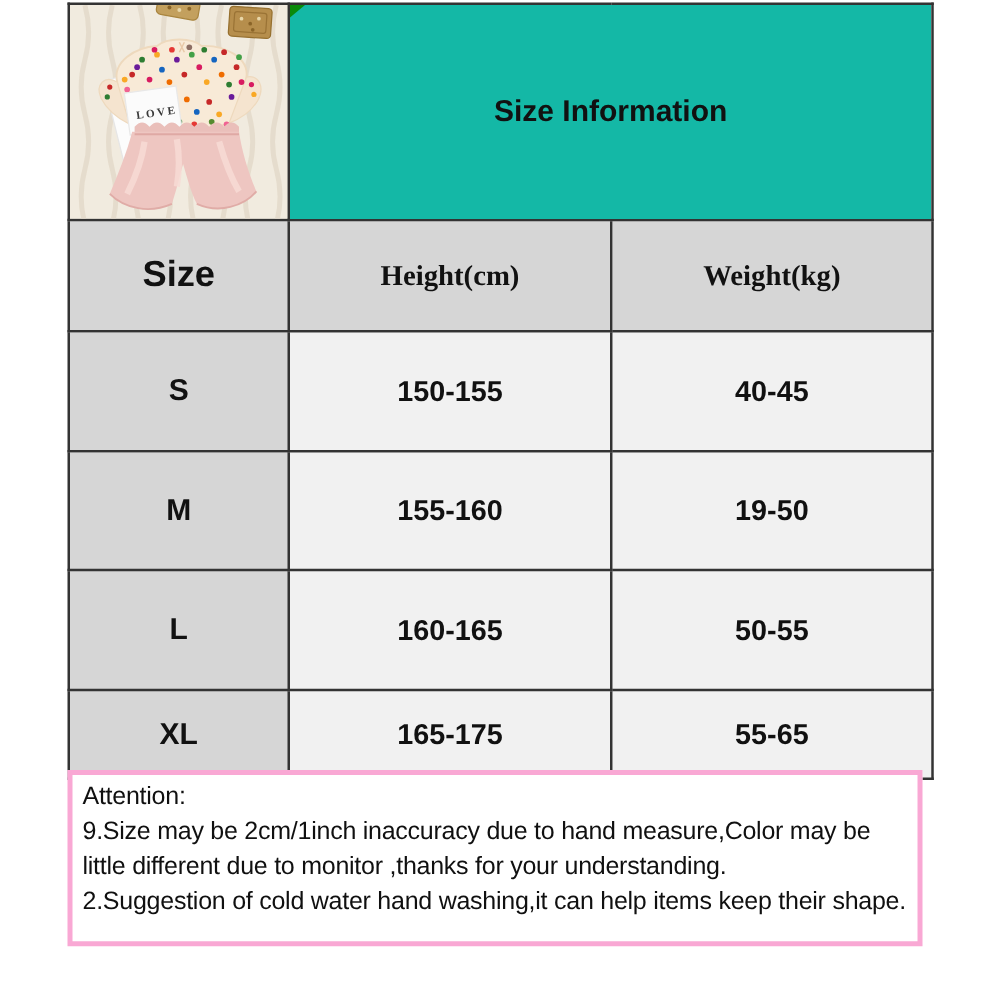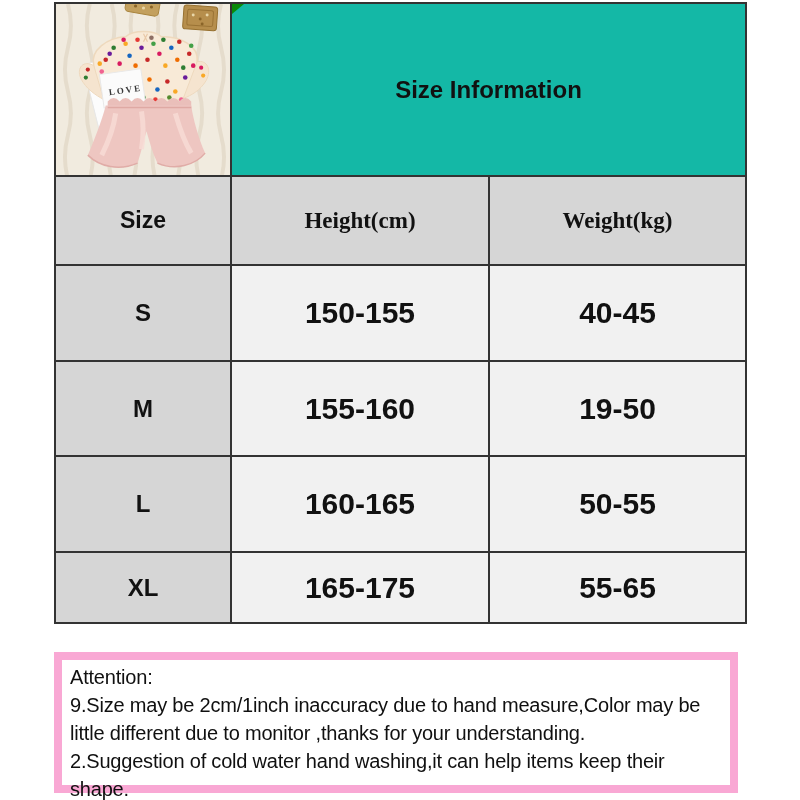--- a/index.html
+++ b/index.html
@@ -28,27 +28,27 @@
   td.photo-cell svg{display:block;width:100%;height:100%;}
   td.title-cell{
     background:#14b8a6;font-size:24px;font-weight:bold;position:relative;
   }
   .corner-marker{
     position:absolute;left:0;top:0;width:0;height:0;
     border-top:10px solid #0a8a0a;border-right:12px solid transparent;
   }
   td.gray-cell{background:#d6d6d6;}
   td.light-cell{background:#f1f1f1;}
-  td.size-head{font-size:23px;font-weight:bold;}
+  td.size-head{font-size:29px;font-weight:bold;}
   td.col-head{font-size:23px;font-weight:bold;font-family:Liberation Serif, serif;}
   td.size-letter{font-size:24px;font-weight:bold;}
-  td.value-cell{font-size:30px;font-weight:bold;}
+  td.value-cell{font-size:23px;font-weight:bold;}
   .attention-box{
-    position:absolute;left:54px;top:652px;width:684px;height:141px;
-    border:8px solid #f9a8d4;background:#ffffff;box-sizing:border-box;
+    position:absolute;left:54px;top:616px;width:684px;height:141px;
+    border:4px solid #f9a8d4;background:#ffffff;box-sizing:border-box;
     padding:3px 8px 0 8px;
     font-size:20px;line-height:28px;letter-spacing:-0.2px;color:#101010;
   }
   .attention-box p{margin:0;}
 </style>
 </head>
 <body>
 
 <div class="canvas">
 

